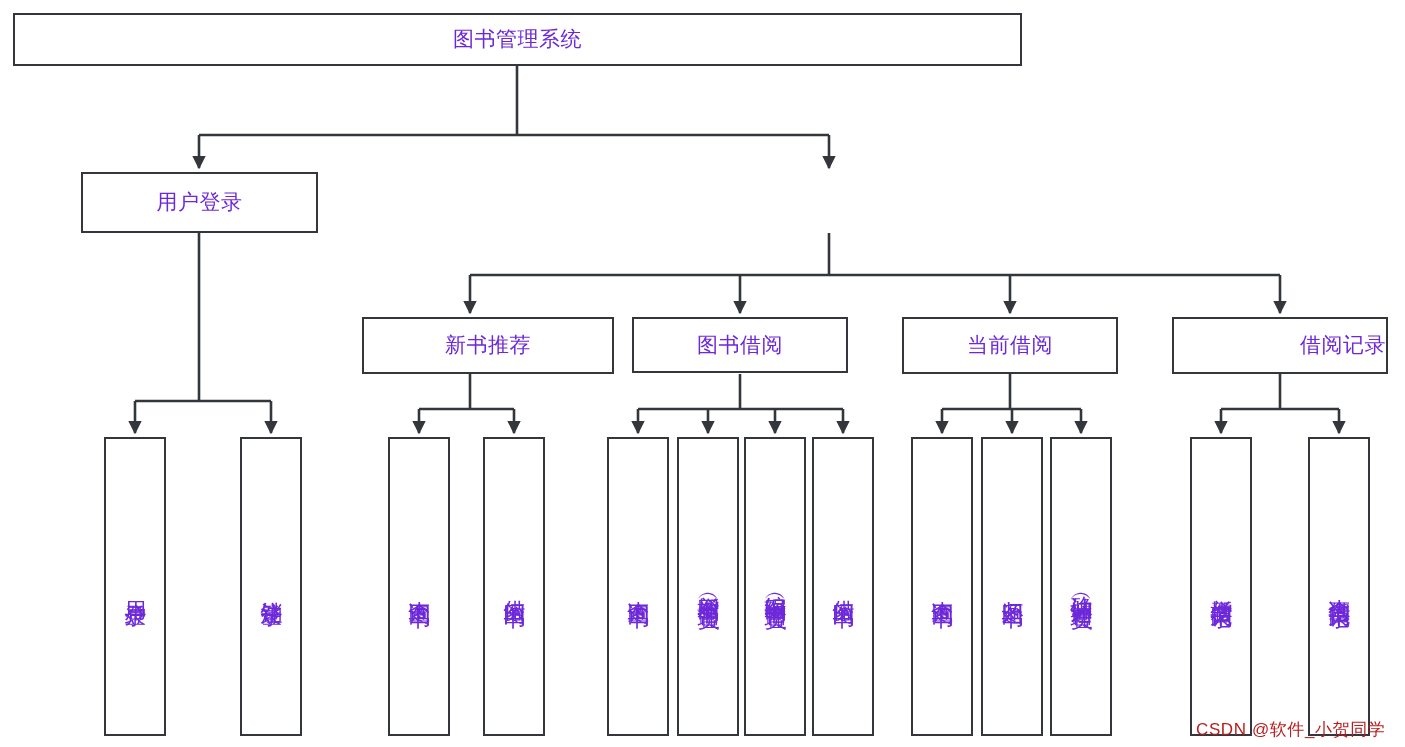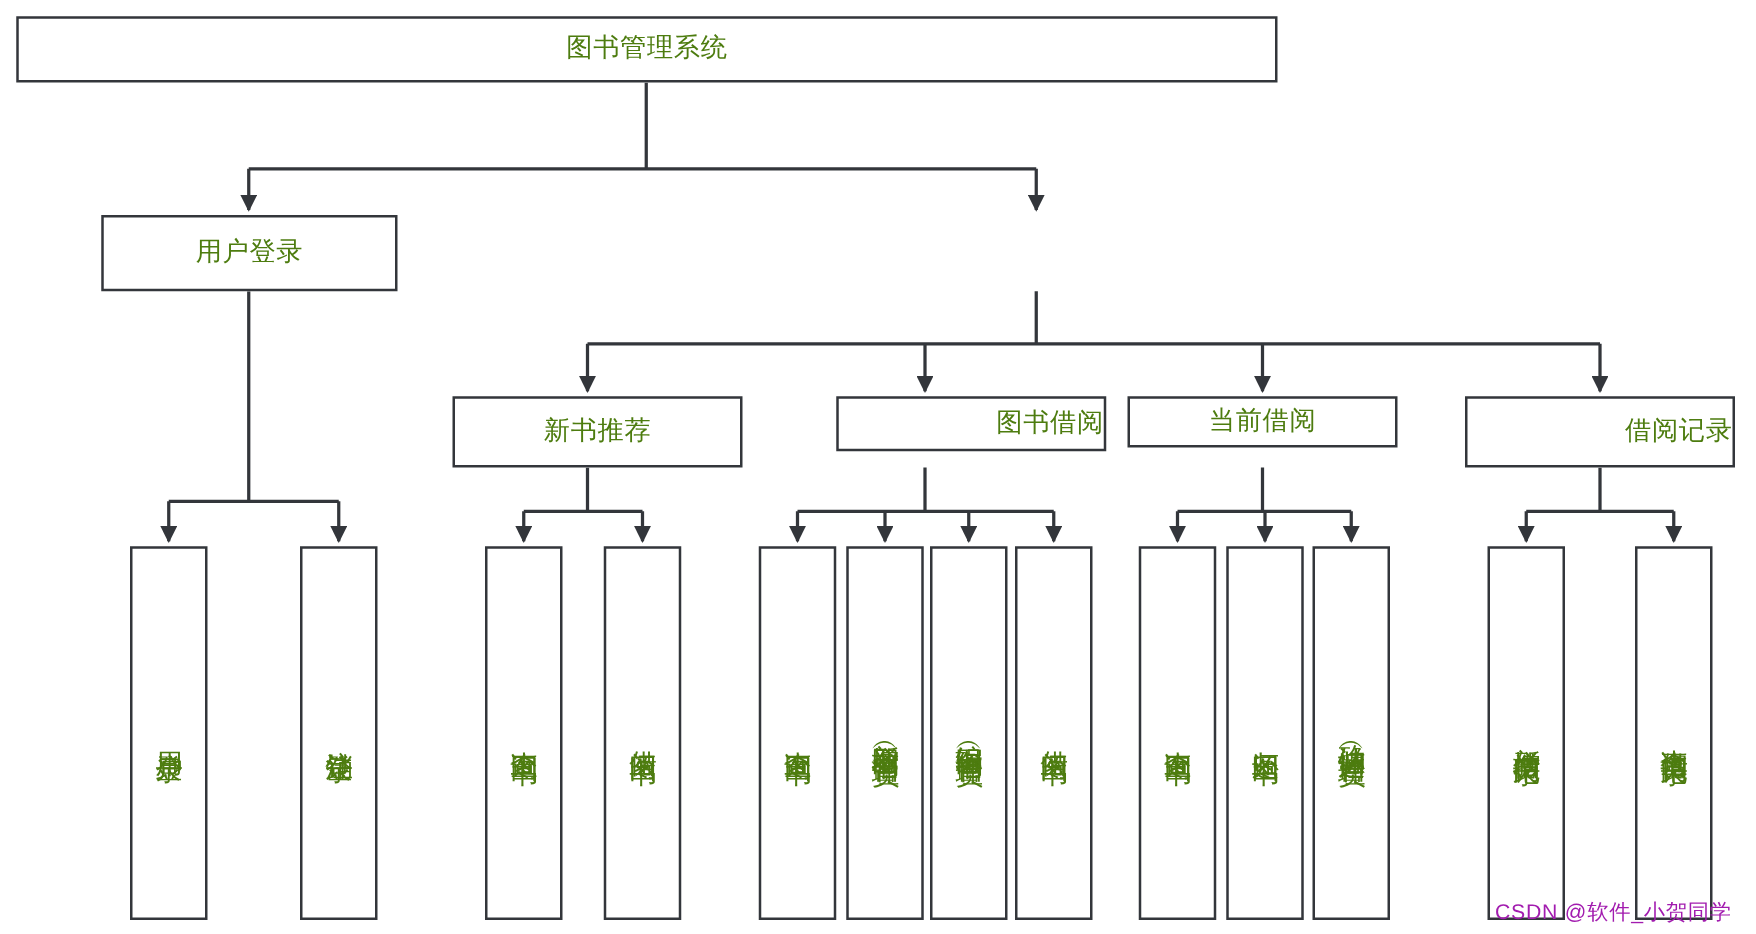--- a/index.html
+++ b/index.html
@@ -27,21 +27,21 @@
     height: 747px;
   }
   .node {
     position: absolute;
     box-sizing: border-box;
     border: 2px solid #33363b;
     background: #ffffff;
     display: flex;
     align-items: center;
     justify-content: center;
-    color: #4d7c0f;
+    color: #6d28d9;
   }
   .node .label {
     display: block;
     text-align: center;
     line-height: 1.18;
     white-space: nowrap;
   }
   .node.horiz .label {
     font-size: 21px;
     letter-spacing: 0.5px;
@@ -57,21 +57,21 @@
   .node.vert .label {
     writing-mode: vertical-rl;
     text-orientation: upright;
     font-size: 22px;
     line-height: 1.22;
     letter-spacing: 2px;
     white-space: nowrap;
   }
   .watermark {
     position: absolute;
-    color: #a21caf;
+    color: #b91c1c;
     font-size: 17px;
     letter-spacing: 0.6px;
     white-space: nowrap;
     user-select: none;
   }
 </style>
 </head>
 <body>
 
 <div id="canvas">
@@ -127,27 +127,27 @@
   </svg>
 
   <div class="node root horiz" style="left:13px; top:13px; width:1009px; height:53px;">
     <span class="label">图书管理系统</span>
   </div>
 
   <div class="node horiz" style="left:81px; top:172px; width:237px; height:61px;">
     <span class="label">用户登录</span>
   </div>
 
-  <div class="node horiz" style="left:362px; top:317px; width:232px; height:57px;">
+  <div class="node horiz" style="left:362px; top:317px; width:252px; height:57px;">
     <span class="label">新书推荐</span>
   </div>
-  <div class="node horiz" style="left:669px; top:317px; width:216px; height:44px;justify-content:flex-end;">
+  <div class="node horiz" style="left:632px; top:317px; width:216px; height:56px;">
     <span class="label">图书借阅</span>
   </div>
-  <div class="node horiz" style="left:902px; top:317px; width:216px; height:41px;">
+  <div class="node horiz" style="left:902px; top:317px; width:216px; height:57px;">
     <span class="label">当前借阅</span>
   </div>
   <div class="node horiz" style="left:1172px; top:317px; width:216px; height:57px;justify-content:flex-end;">
     <span class="label">借阅记录</span>
   </div>
 
   <div class="node vert" style="left:104px; top:437px; width:62px; height:299px;">
     <span class="label">用户登录</span>
   </div>
   <div class="node vert" style="left:240px; top:437px; width:62px; height:299px;">

